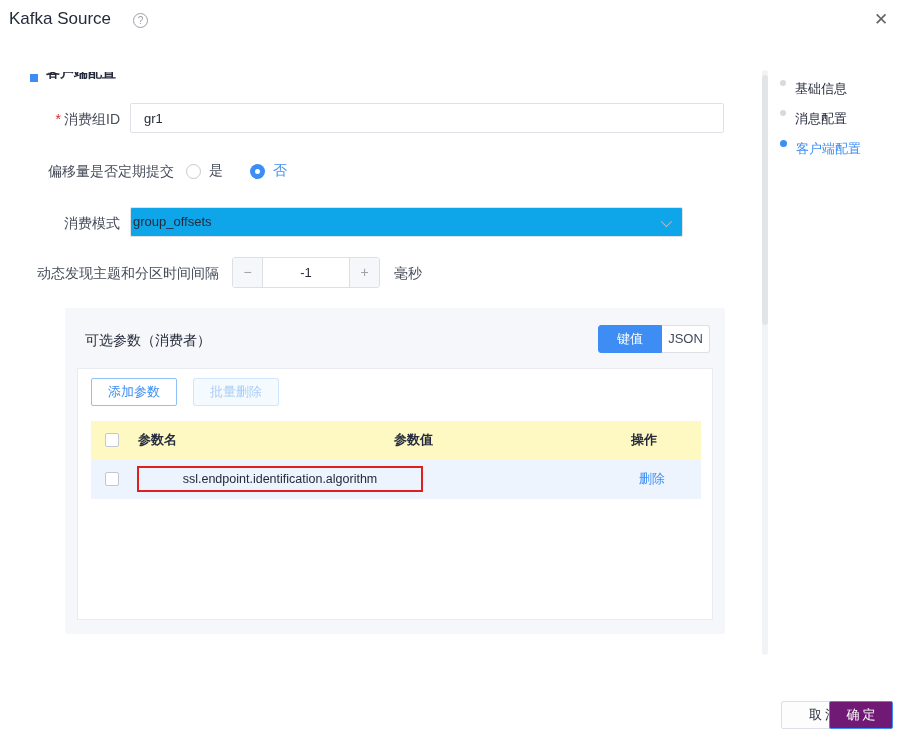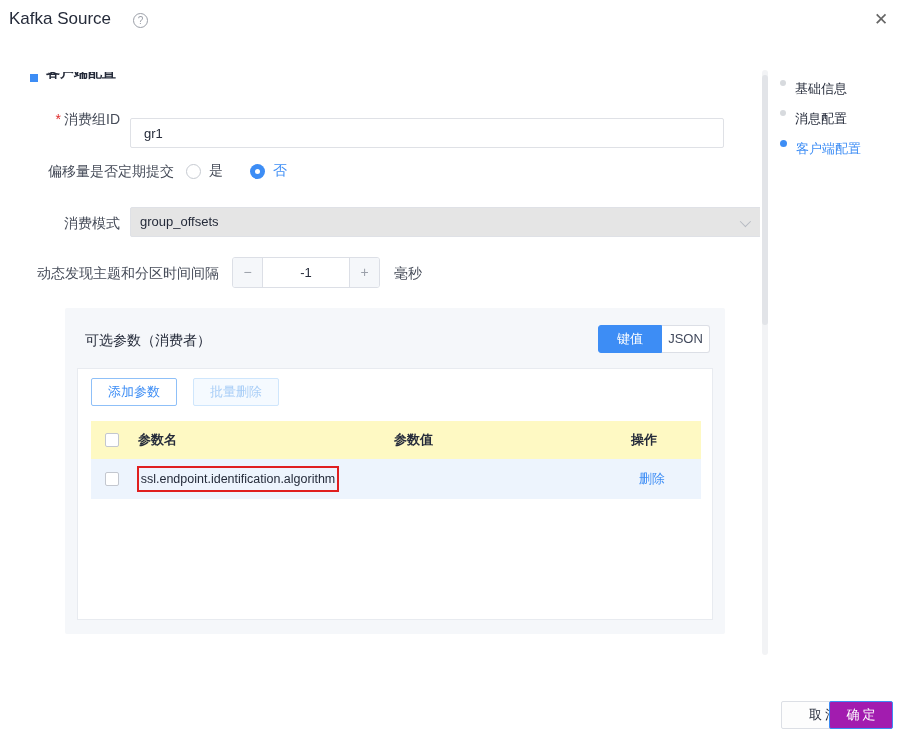--- a/index.html
+++ b/index.html
@@ -33,23 +33,23 @@
     font-family:"Liberation Sans","DejaVu Sans",sans-serif; }
 
   .radio-opt { position:absolute; display:flex; align-items:center; }
   .radio-circle { width:15px; height:15px; border:1px solid #c6cad1; border-radius:50%; background:#fff; }
   .radio-circle.on { border:none; background:#3d8df5; position:relative; }
   .radio-circle.on::after { content:""; position:absolute; left:5px; top:5px; width:5px; height:5px;
     border-radius:50%; background:#fff; }
   .radio-label { margin-left:8px; font-size:14px; color:#464c59; }
   .radio-label.on { color:#3d8df5; }
 
-  .select-box { position:absolute; left:130px; width:632px; height:30px;
-    border:1px solid #dfe1e6; border-radius:2px; background:#e5e5e5;
-    font-size:13px; color:#252b3a; line-height:28px; padding:0 9px; cursor:pointer; }
+  .select-box { position:absolute; left:130px; width:553px; height:30px;
+    border:1px solid #dfe1e6; border-radius:2px; background:#0ea5e9;
+    font-size:13px; color:#252b3a; line-height:28px; padding:0 2px; cursor:pointer; }
   .chevron { position:absolute; right:13px; top:11px; width:8px; height:8px;
     border-right:1px solid #b6bac2; border-bottom:1px solid #b6bac2;
     transform:rotate(45deg) translateY(-2px); }
 
   .stepper { position:absolute; left:232px; top:185px; height:31px; display:flex;
     border:1px solid #dcdfe6; border-radius:3px; overflow:hidden; background:#fff; }
   .step-btn { width:30px; height:29px; background:#f5f7fa; color:#9ba0aa; font-size:14px;
     text-align:center; line-height:29px; cursor:pointer; }
   .step-btn.minus { border-right:1px solid #dcdfe6; }
   .step-btn.plus { border-left:1px solid #dcdfe6; }
@@ -79,21 +79,21 @@
   .tbl-header { position:relative; height:38px; background:#fef9c3; }
   .tbl-row { position:relative; height:40px; background:#edf4fd; }
   .th { position:absolute; top:0; font-size:13px; font-weight:bold; color:#252b3a; line-height:38px; }
   .checkbox { position:absolute; left:14px; width:14px; height:14px; background:#fff;
     border:1px solid #c3c7cf; border-radius:2px; cursor:pointer; }
   .tbl-header .checkbox { top:12px; }
   .tbl-row .checkbox { top:13px; }
   .col-name { left:47px; }
   .col-value { left:303px;font-family:Liberation Serif, serif; }
   .col-action { left:540px; }
-  .highlight-box { position:absolute; left:46px; top:7px; width:202px; height:26px;
+  .highlight-box { position:absolute; left:46px; top:7px; width:286px; height:26px;
     border:2px solid #e01f1f; display:flex; align-items:center; justify-content:center; }
   .param-name { font-size:12.5px; color:#252b3a; }
   .delete-link { position:absolute; left:540px; top:0; line-height:40px; font-size:13px;
     color:#3d8df5; cursor:pointer;margin-left:8px; }
 
   
   .v-scrollbar { position:absolute; left:762px; top:70px; width:6px; height:585px;
     background:#f2f3f5; border-radius:3px; }
   .v-thumb { position:absolute; left:0; top:5px; width:6px; height:250px;
     background:#e2e4e8; border-radius:3px; }
@@ -103,40 +103,40 @@
   .nav-label { font-size:13px; color:#252b3a; }
   .nav-item.active .nav-dot { width:7px; height:7px; background:#3d8df5; }
   .nav-item.active .nav-label { color:#3d8df5; }
 
   
   .btn-cancel { position:absolute; left:757px; top:701px; width:61px; height:28px;
     background:#fdfdfd; border:1px solid #dcdfe5; border-radius:2px; color:#252b3a;
     font-size:13px; text-align:right; line-height:26px; letter-spacing:3px;
     padding-left:3px; cursor:pointer;margin-left:24px; }
   .btn-confirm { position:absolute; left:829px; top:701px; width:64px; height:28px;
-    background:#a21caf; border:1px solid #3d8df5; border-radius:2px; color:#fff;
+    background:#701a75; border:1px solid #3d8df5; border-radius:2px; color:#fff;
     font-size:13px; text-align:center; line-height:26px; letter-spacing:3px;
     padding-left:3px; cursor:pointer; }
 </style>
 </head>
 <body>
 
 <div id="app">
 
   <div class="dlg-title">Kafka Source</div>
   <div class="help-icon">?</div>
   <div class="close-icon">✕</div>
 
   <div class="scroll-area">
 
     <div class="section-bullet"></div>
     <div class="section-title">客户端配置</div>
 
     <div class="form-label lab-right" style="top:39px;"><span class="req">*</span><span>消费组ID</span></div>
-    <input class="text-input" style="top: 31px; margin-top: 15px;" value="gr1">
+    <input class="text-input" style="top: 31px;" value="gr1">
 
     <div class="form-label" style="left:48px; top:91px;">偏移量是否定期提交</div>
     <div class="radio-opt" style="left:186px; top:90px;">
       <span class="radio-circle"></span>
       <span class="radio-label">是</span>
     </div>
     <div class="radio-opt" style="left:250px; top:90px;">
       <span class="radio-circle on"></span>
       <span class="radio-label on">否</span>
     </div>

